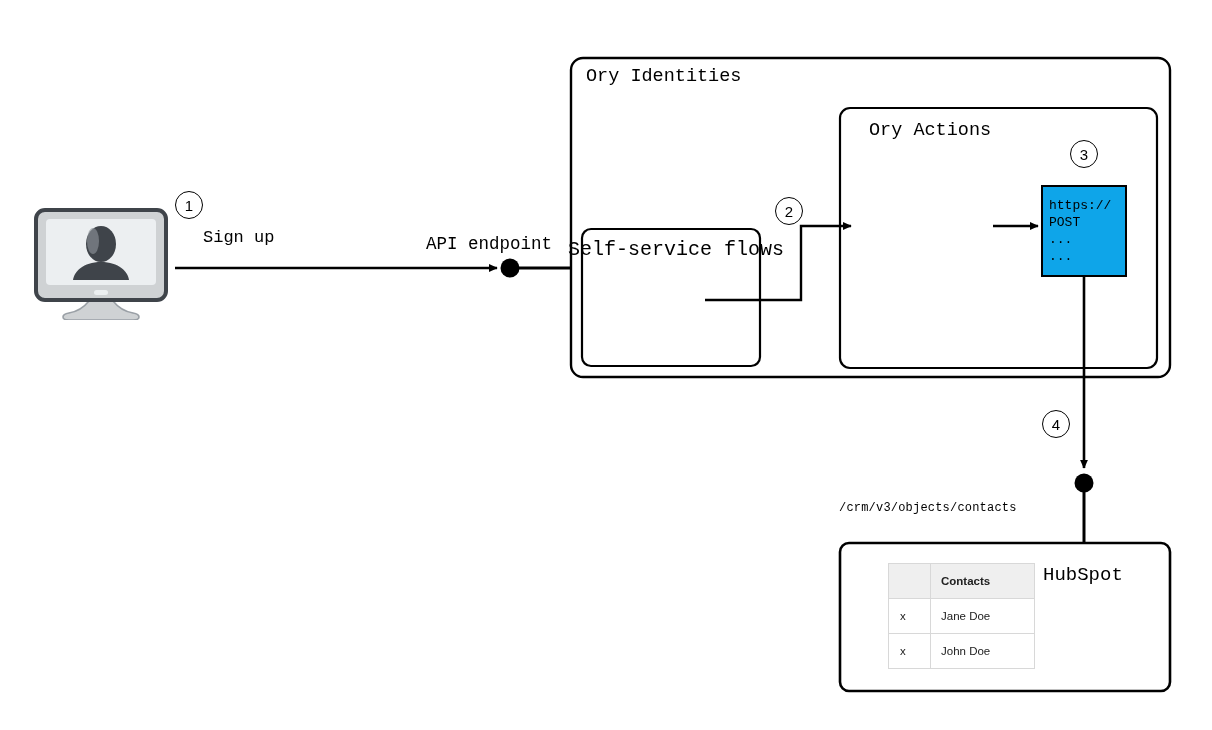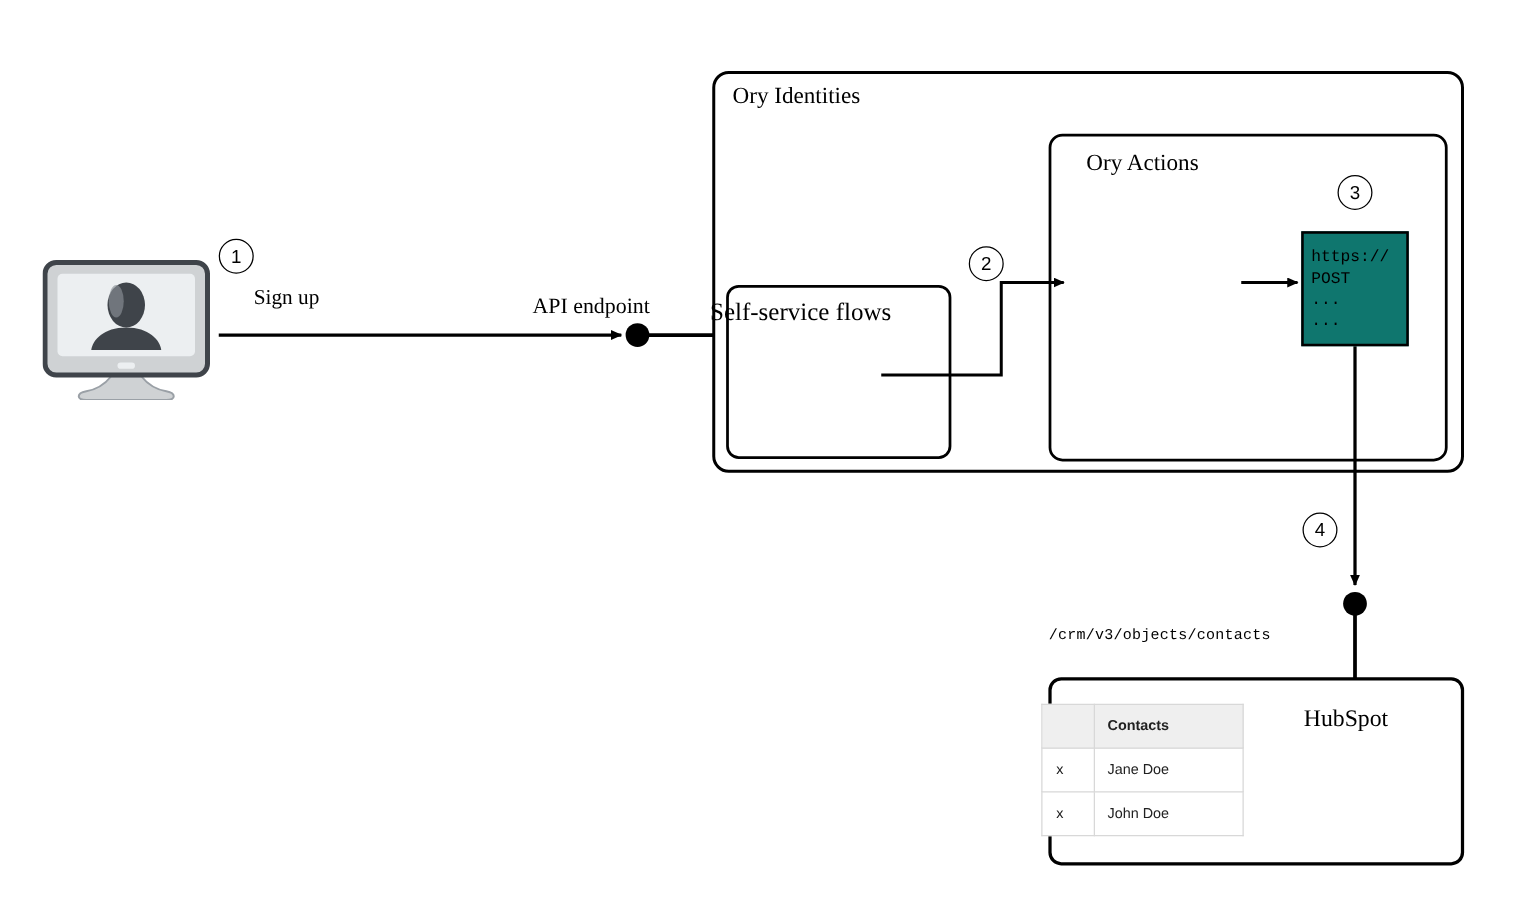--- a/index.html
+++ b/index.html
@@ -24,39 +24,39 @@
     top: 0;
     width: 1212px;
     height: 730px;
   }
   .txt {
     position: absolute;
     color: #000000;
     white-space: nowrap;
     line-height: 1;
   }
-  .sans { font-family: Liberation Serif, serif; }
+  .sans { font-family: Liberation Mono, monospace; }
   .mono { font-family: "Liberation Mono", monospace; }
 
   .label-signup   { left: 203px; top: 229px; font-size: 17px; }
   .label-api      { left: 426px; top: 236px; font-size: 17.5px; text-align: right; }
   .title-identities { left: 586px; top: 68px; font-size: 18.5px; }
   .title-actions  { left: 869px; top: 122px; font-size: 18.5px; }
   .label-selfservice { left: 568px; top: 240px; font-size: 20px; }
   .label-hubspot  { left: 1043px; top: 566px; font-size: 19px; text-align: right; }
   .label-crm      { left: 839px; top: 502px; font-size: 12px; letter-spacing: .2px; }
 
   .httpbox {
     position: absolute;
     left: 1041px;
     top: 185px;
     width: 86px;
     height: 92px;
     border: 2px solid #000;
-    background: #0f766e;
+    background: #0ea5e9;
     box-sizing: border-box;
   }
   .httpbox .line {
     position: absolute;
     left: 6px;
     font-family: "Liberation Mono", monospace;
     font-size: 13px;
     color: #000;
     white-space: pre;
     line-height: 1;
@@ -82,23 +82,23 @@
     display: flex;
     align-items: center;
     padding-left: 5px;
     font-size: 16.5px;
     color: #000;
   }
   .flowlist .row:last-child { border-bottom-width: 1.6px; }
 
   .ctable {
     position: absolute;
-    left: 833px;
+    left: 888px;
     top: 563px;
-    width: 162px;
+    width: 147px;
     border-collapse: collapse;
     background: #fff;
     table-layout: fixed;
     padding-left: 20px;
   }
   .ctable td, .ctable th {
     border: 1px solid #d8d8d8;
     font-size: 11.5px;
     color: #212121;
     height: 35px;

